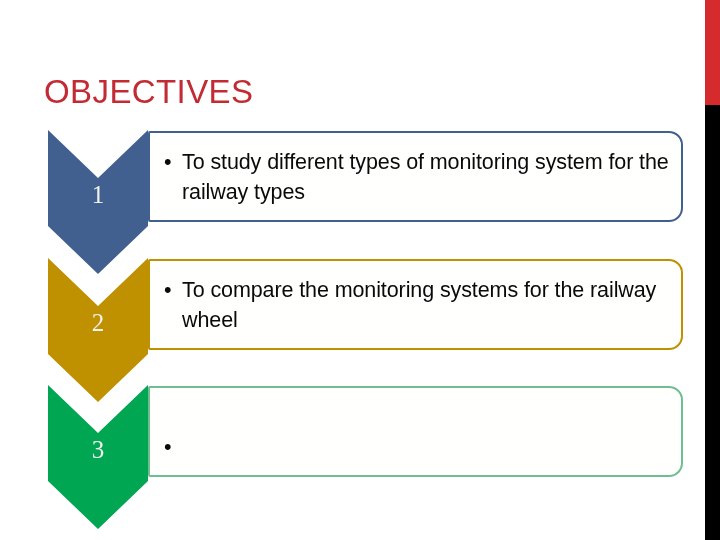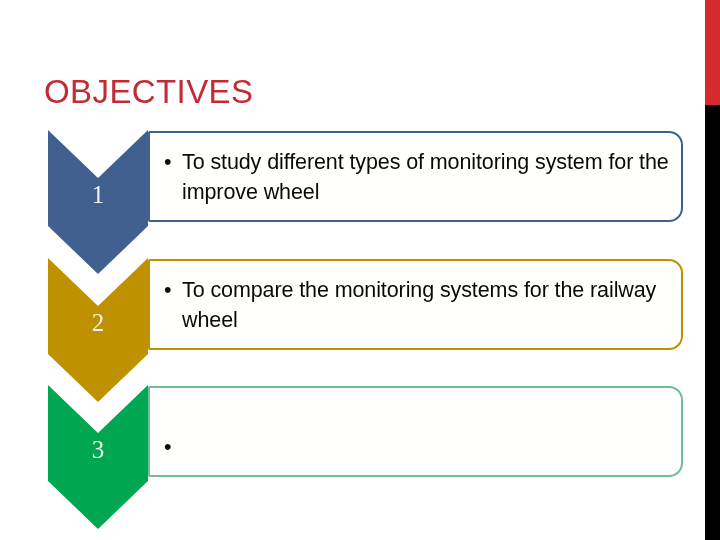--- a/index.html
+++ b/index.html
@@ -156,21 +156,21 @@
       <svg viewBox="0 0 100 144" preserveAspectRatio="none" aria-hidden="true">
         <polygon points="0,0 50,48 100,0 100,96 50,144 0,96" fill="#41608F"></polygon>
       </svg>
     </div>
     <div class="chev-num">
       <span style="color: rgb(242, 242, 238);">1</span>
     </div>
     <div class="textbox tb-1" style="border-color: rgb(65, 96, 143);">
       <div class="bullet-line">
         <span class="dot">•</span>
-        <span>To study different types of monitoring system for the improve wheel</span>
+        <span>To study different types of monitoring system for the railway types</span>
       </div>
     </div>
   </div>
 
   <div class="row row-2">
     <div class="chevron">
       <svg viewBox="0 0 100 144" preserveAspectRatio="none" aria-hidden="true">
         <polygon points="0,0 50,48 100,0 100,96 50,144 0,96" fill="#BF9000"></polygon>
       </svg>
     </div>

